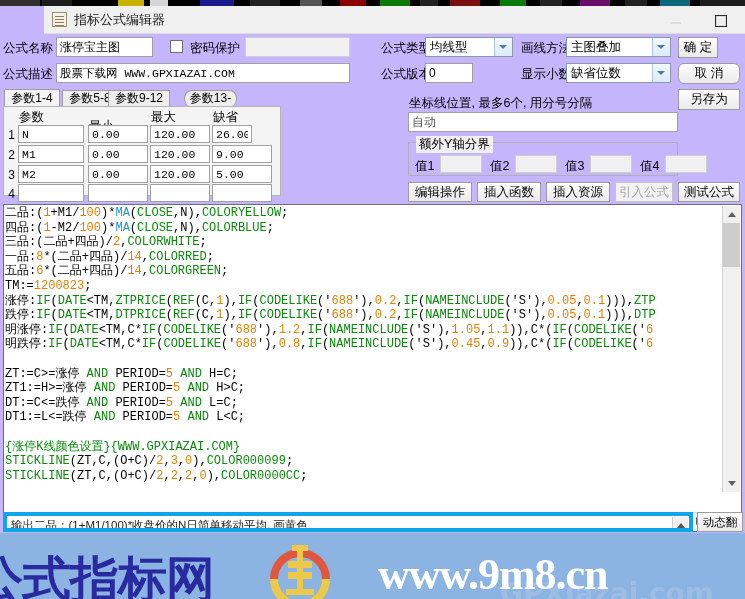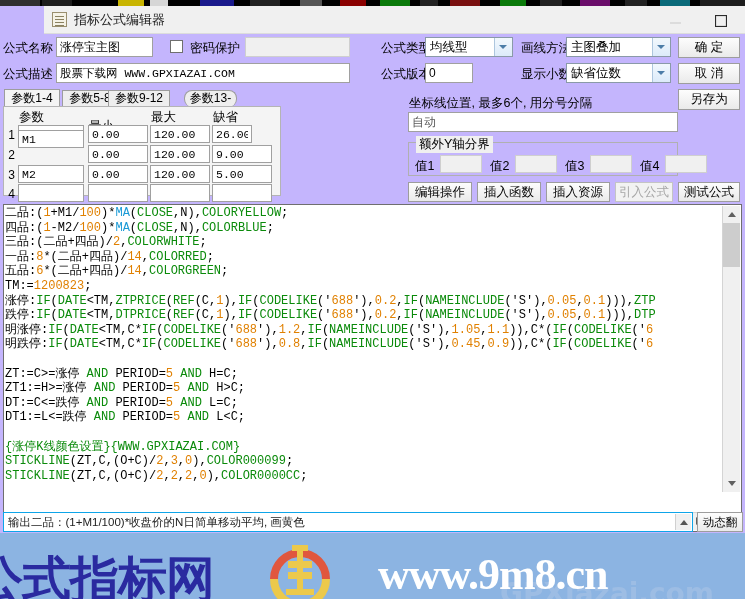--- a/index.html
+++ b/index.html
@@ -99,21 +99,21 @@
   #vsb .thumb{position:absolute;left:0;top:17px;width:17px;height:44px;background:#cdcdcd;}
   #hsb{position:absolute;left:1px;bottom:1px;width:702px;height:17px;background:#f0f0f0;border-top:1px solid #d4d4d4;}
   #hsb .ar{position:absolute;top:0;width:17px;height:17px;background:#f0f0f0;}
   #hsb .ar.lt{left:0;}
   #hsb .ar.rt{right:0;}
   #hsb .ar:after{content:"";position:absolute;top:4px;border-top:4px solid transparent;border-bottom:4px solid transparent;}
   #hsb .ar.lt:after{left:6px;border-right:5px solid #606060;}
   #hsb .ar.rt:after{left:6px;border-left:5px solid #606060;}
   #hsb .thumb{position:absolute;left:17px;top:0;width:110px;height:17px;background:#cdcdcd;}
   
-  #statusbar{position:absolute;left:3px;top:506px;width:690px;height:20px;background:#fff;border:1px solid #0ea5e9;box-sizing:border-box;font-size:11.5px;padding:2px 4px;color:#222;overflow:hidden;}
+  #statusbar{position:absolute;left:3px;top:506px;width:690px;height:20px;background:#fff;border:4px solid #0ea5e9;box-sizing:border-box;font-size:11.5px;padding:2px 4px;color:#222;overflow:hidden;}
   #statusSpin{position:absolute;right:1px;top:1px;width:15px;height:16px;background:#f0f0f0;border-left:1px solid #d0d0d0;}
   #statusSpin:after{content:"";position:absolute;left:4px;top:6px;border-left:4px solid transparent;border-right:4px solid transparent;border-bottom:5px solid #555;}
   #btnTranslate{position:absolute;left:697px;top:506px;width:46px;height:20px;}
   
   #banner{position:absolute;left:0;top:527px;width:745px;height:72px;background:#8cb4e2;overflow:hidden;}
   #bannerText{position:absolute;left:-26px;top:14px;font-size:49px;font-weight:bold;color:#2a2aa0;letter-spacing:-1px;font-family:"DejaVu Sans",sans-serif;}
   #bannerUrl{position:absolute;left:378px;top:16px;font-size:44px;font-weight:bold;color:#fff;font-family:Liberation Serif, serif;letter-spacing:-1px;}
   #bannerGhostUrl{position:absolute;left:500px;top:44px;font-size:28px;font-weight:bold;color:#9dbde4;font-family:"DejaVu Sans",sans-serif;}
   #logo{position:absolute;left:268px;top:6px;width:64px;height:64px;}
 </style>
@@ -180,35 +180,35 @@
     <span>均线型</span>
     <span class="arrow"></span>
   </div>
 
   <div class="lbl" style="position:absolute;left:521px;top:34px;">画线方法</div>
   <div class="combo" style="left:566px;top:31px;width:105px;height:20px;">
     <span>主图叠加</span>
     <span class="arrow"></span>
   </div>
 
-  <div class="btn" style="left:678px;top:31px;width:62px;height:21px;line-height:19px;">确  定</div>
+  <div class="btn" style="left:678px;top:31px;width:40px;height:21px;line-height:19px;">确  定</div>
 
   <div class="lbl" style="position:absolute;left:3px;top:60px;">公式描述</div>
   <input class="tbox mono" style="position: absolute; left: 56px; top: 57px; width: 294px; height: 20px;" value="股票下载网 WWW.GPXIAZAI.COM">
 
   <div class="lbl" style="position:absolute;left:381px;top:60px;">公式版本</div>
   <input class="tbox" style="position: absolute; left: 425px; top: 57px; width: 48px; height: 20px;" value="0">
 
   <div class="lbl" style="position:absolute;left:521px;top:60px;">显示小数</div>
   <div class="combo" style="left:566px;top:57px;width:105px;height:20px;">
     <span>缺省位数</span>
     <span class="arrow"></span>
   </div>
 
-  <div class="btn" style="left:678px;top:57px;width:62px;height:21px;line-height:19px;">取  消</div>
+  <div class="btn" style="left:678px;top:57px;width:62px;height:21px;line-height:19px;border-radius:6px;">取  消</div>
 
   <div id="tabs">
     <div class="tab active" style="left:0;width:56px;">参数1-4</div>
     <div class="tab" style="left:58px;width:56px;">参数5-8</div>
     <div class="tab" style="left:104px;width:62px;">参数9-12</div>
     <div class="tab" style="left:180px;width:53px;border-radius:8px;">参数13-16</div>
   </div>
 
   <div id="paramPanel"></div>
   <div class="colhdr" style="left:19px;top:103px;">参数</div>
@@ -216,21 +216,21 @@
   <div class="colhdr" style="left:151px;top:103px;">最大</div>
   <div class="colhdr" style="left:213px;top:103px;">缺省</div>
 
   <div class="rownum" style="left:5px;top:122px;">1</div>
   <input class="tbox mono" style="position: absolute; left: 18px; top: 119px; width: 66px; height: 18px;" value="N">
   <input class="tbox mono" style="position: absolute; left: 88px; top: 119px; width: 60px; height: 18px;" value="0.00">
   <input class="tbox mono" style="position: absolute; left: 150px; top: 119px; width: 60px; height: 18px;" value="120.00">
   <input class="tbox mono" style="position: absolute; left: 212px; top: 119px; width: 40px; height: 18px;" value="26.00">
 
   <div class="rownum" style="left:5px;top:142px;">2</div>
-  <input class="tbox mono" style="position: absolute; left: 18px; top: 124px; width: 66px; height: 18px;" value="M1">
+  <input class="tbox mono" style="position: absolute; left: 18px; top: 139px; width: 66px; height: 18px;" value="M1">
   <input class="tbox mono" style="position: absolute; left: 88px; top: 139px; width: 60px; height: 18px;" value="0.00">
   <input class="tbox mono" style="position: absolute; left: 150px; top: 139px; width: 60px; height: 18px;" value="120.00">
   <input class="tbox mono" style="position: absolute; left: 212px; top: 139px; width: 60px; height: 18px;" value="9.00">
 
   <div class="rownum" style="left:5px;top:162px;">3</div>
   <input class="tbox mono" style="position: absolute; left: 18px; top: 159px; width: 66px; height: 18px;" value="M2">
   <input class="tbox mono" style="position: absolute; left: 88px; top: 159px; width: 60px; height: 18px;" value="0.00">
   <input class="tbox mono" style="position: absolute; left: 150px; top: 159px; width: 60px; height: 18px;" value="120.00">
   <input class="tbox mono" style="position: absolute; left: 212px; top: 159px; width: 60px; height: 18px;" value="5.00">
 

